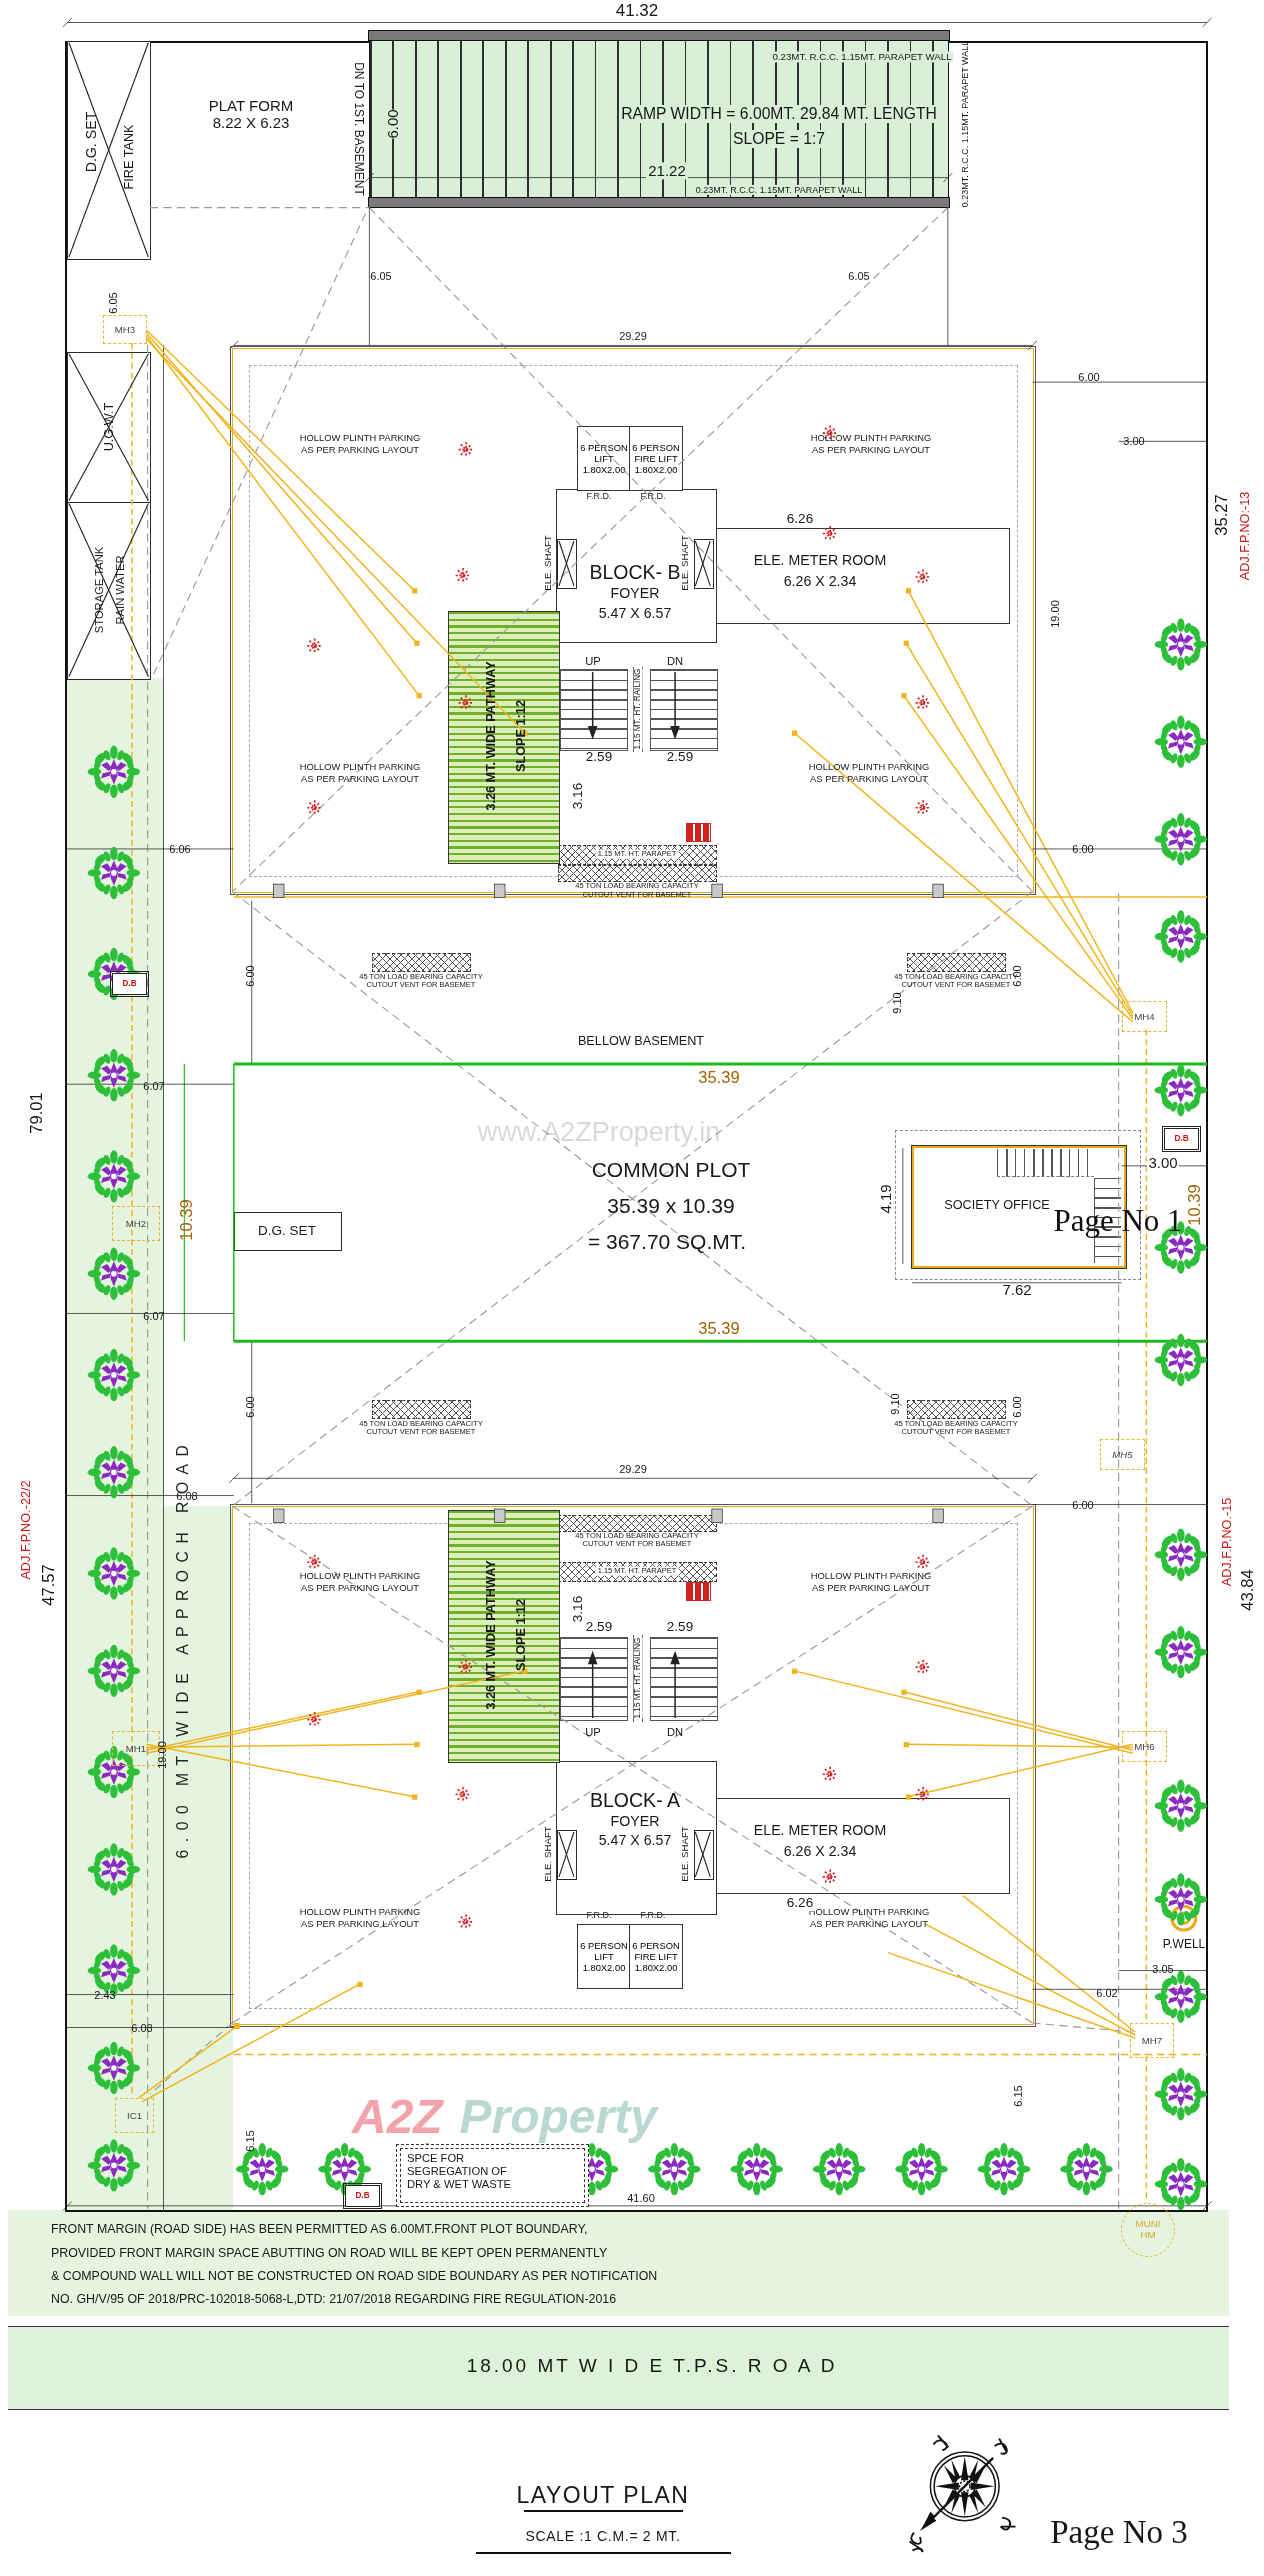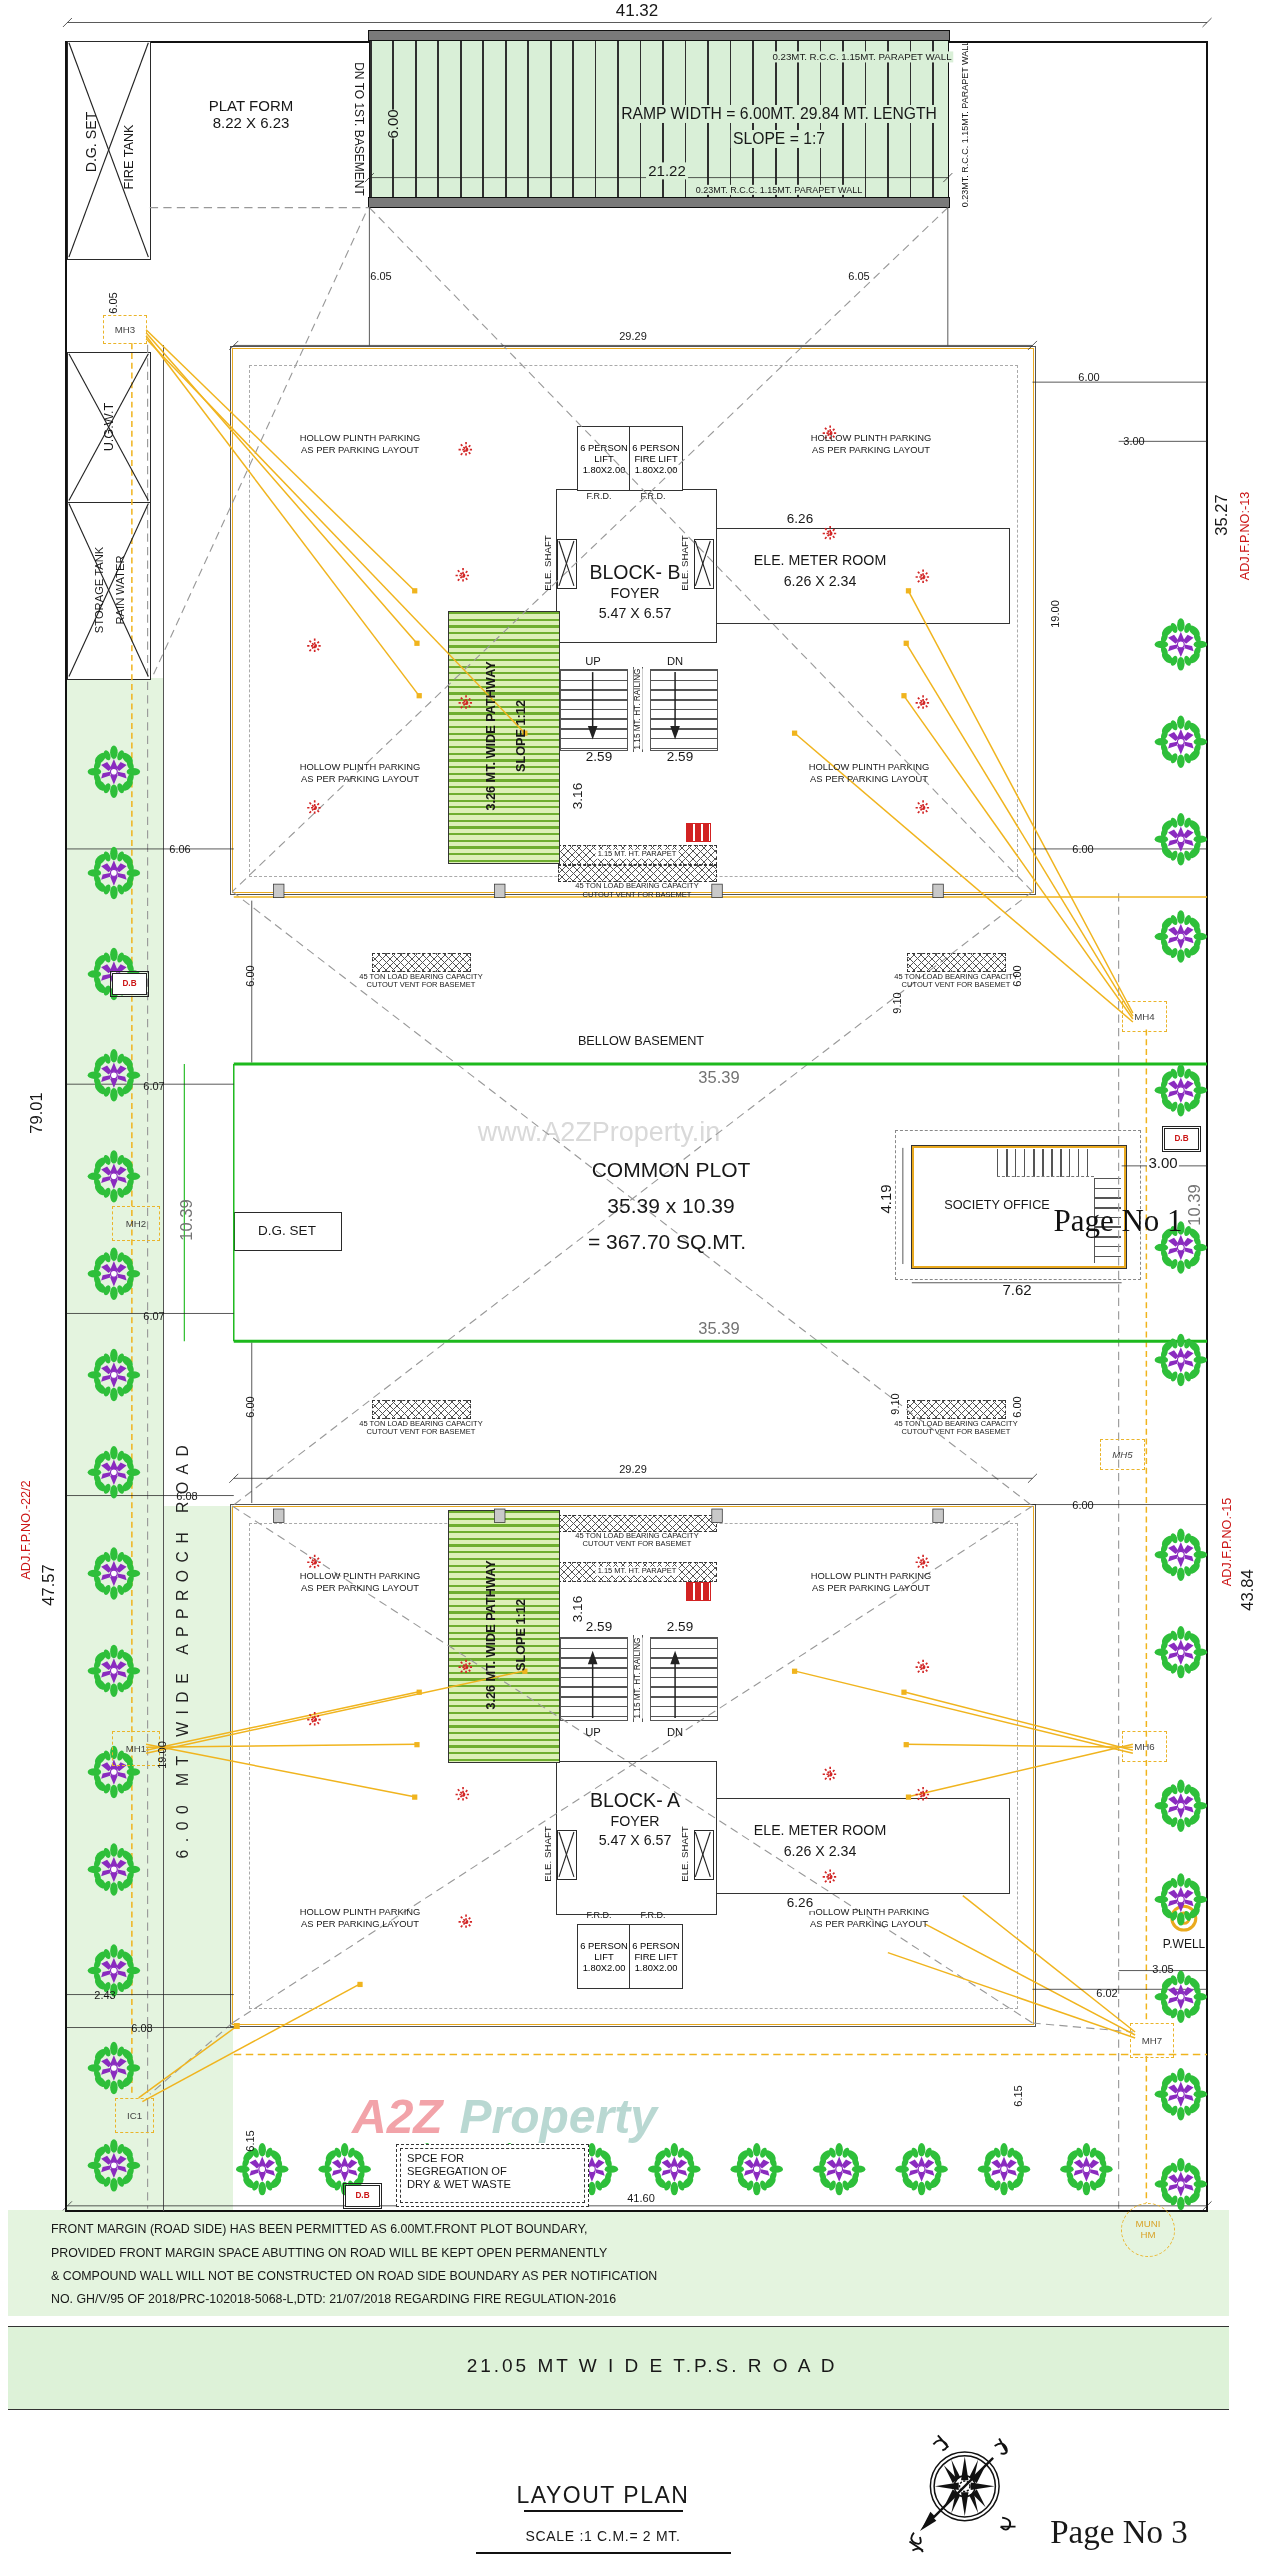--- a/index.html
+++ b/index.html
@@ -4,21 +4,21 @@
 <style>
   html,body{margin:0;padding:0;background:#fff;}
   #plan{position:relative;width:1264px;height:2576px;background:#fff;overflow:hidden;font-family:"Liberation Sans",sans-serif;}
   .t{position:absolute;font-family:"Liberation Sans",sans-serif;color:#181818;white-space:nowrap;z-index:6;line-height:1.15;}
   .c{transform:translate(-50%,-50%);}
   .v{writing-mode:vertical-rl;transform:translate(-50%,-50%) rotate(180deg);}
   .vd{writing-mode:vertical-rl;transform:translate(-50%,-50%);}
   .ctr{text-align:center;}
   .dim{font-size:11px;}
   .xs{font-size:7.5px;}
-  .grn{color:#737373;}
+  .grn{color:#a16207;}
   .red{color:#cc1616;}
   .bg{position:absolute;z-index:1;}
   .ln{position:absolute;background:#111;z-index:2;}
   .cmp{position:absolute;z-index:3;}
   .box{position:absolute;border:1.5px solid #2a2a2a;background:#fff;z-index:3;}
   .blk{position:absolute;border:1.5px solid #e9a91f;outline:0.7px solid #555;outline-offset:1.5px;z-index:2;}
   .bdash{position:absolute;border:1.5px dashed #aaa;z-index:2;}
   .mh{position:absolute;border:1.5px dashed #eab42a;z-index:5;display:flex;align-items:center;justify-content:center;font-size:9.7px;color:#444;}
   .dbx{position:absolute;border:1.5px solid #222;outline:0.7px solid #222;outline-offset:1.5px;background:#fff;z-index:5;display:flex;align-items:center;justify-content:center;font-size:8.2px;font-weight:bold;color:#cc1616;}
   .ramp{position:absolute;background:repeating-linear-gradient(to right,#2f2f2f 0 1.5px,transparent 1.5px 22.5px),#d9efd7;border-left:1.5px solid #111;border-right:1.5px solid #111;z-index:2;}
@@ -339,21 +339,21 @@
   <div class="t" style="left:352px;top:2089px;z-index:2;font-weight:bold;font-style:italic;">
     <span style="font-size:48px;color:#f2a3a9;">A2Z</span>
     <span style="font-size:48px;color:#b9d8d2;margin-left:13.5px;">Property</span>
   </div>
 
   <div class="t" style="left:51px;top:2222px;font-size:12.4px;">FRONT MARGIN (ROAD SIDE) HAS BEEN PERMITTED AS 6.00MT.FRONT PLOT BOUNDARY,</div>
   <div class="t" style="left:51px;top:2246px;font-size:12.4px;">PROVIDED FRONT MARGIN SPACE ABUTTING ON ROAD WILL BE KEPT OPEN PERMANENTLY</div>
   <div class="t" style="left:51px;top:2269px;font-size:12.4px;">&amp; COMPOUND WALL WILL NOT BE CONSTRUCTED ON ROAD SIDE BOUNDARY AS PER NOTIFICATION</div>
   <div class="t" style="left:51px;top:2292px;font-size:12.4px;">NO. GH/V/95 OF 2018/PRC-102018-5068-L,DTD: 21/07/2018 REGARDING FIRE REGULATION-2016</div>
 
-  <div class="t c" style="left:652px;top:2366px;font-size:19px;letter-spacing:3px;">21.05 MT W I D E  T.P.S. R O A D</div>
+  <div class="t c" style="left:652px;top:2366px;font-size:19px;letter-spacing:3px;">18.00 MT W I D E  T.P.S. R O A D</div>
   <div class="t c" style="left:603px;top:2495px;font-size:23px;letter-spacing:1.5px;">LAYOUT PLAN</div>
   <div class="ln" style="left:524px;top:2510px;width:159px;height:1.5px;z-index:6;"></div>
   <div class="t c" style="left:603px;top:2536px;font-size:14px;letter-spacing:0.7px;">SCALE :1 C.M.= 2 MT.</div>
   <div class="ln" style="left:476px;top:2552px;width:255px;height:1.5px;z-index:6;"></div>
   <div class="t c serif" style="left:1119px;top:2501px;font-size:33px;margin-top:32px;">Page No 3</div>
 
   <svg class="cmp" style="left:899px;top:2428px;z-index:6;" width="127" height="127" viewBox="0 0 170 170">
     <g stroke="#111" fill="none" stroke-width="2">
       <circle cx="88" cy="78" r="46"></circle>
       <circle cx="88" cy="78" r="41"></circle>

